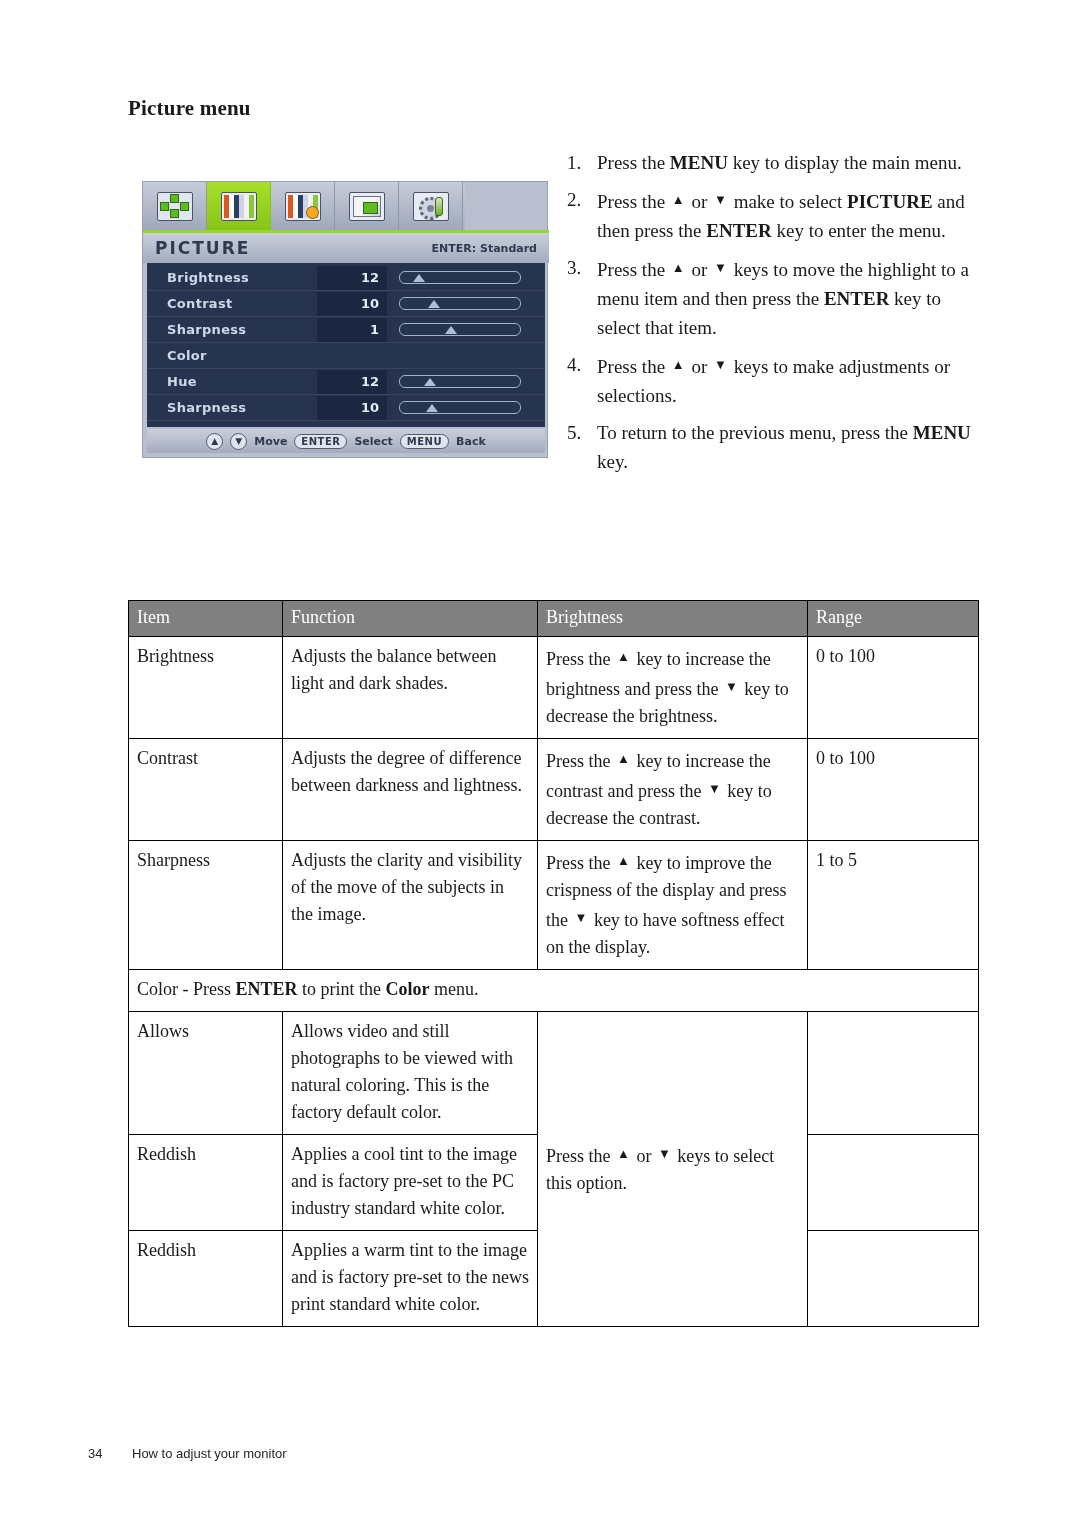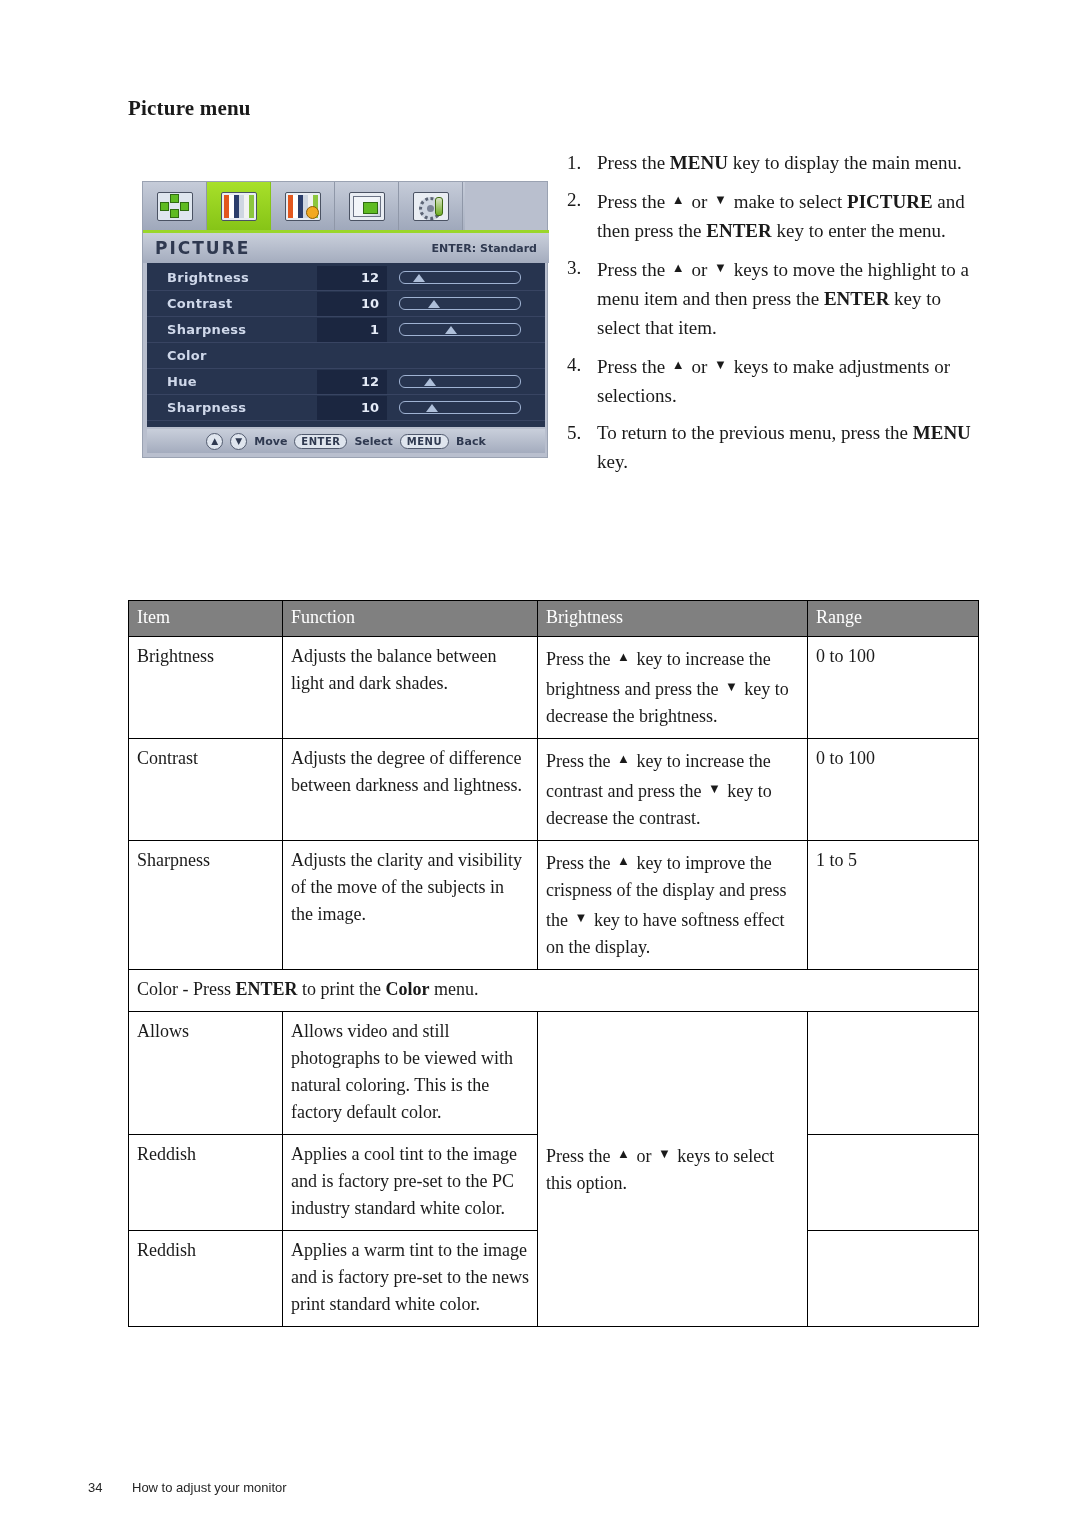--- a/index.html
+++ b/index.html
@@ -285,21 +285,21 @@
 
   
   #footer {
     position: absolute;
     left: 88px;
     top: 1446px;
     font-family: "Liberation Sans", sans-serif;
     font-size: 13px;
     color: #262626;
   }
-  #footer .pg { display: inline-block; width: 44px; margin-top: 34px; }
+  #footer .pg { display: inline-block; width: 44px; }
 </style>
 </head>
 <body>
 
 <div id="page-heading">Picture menu</div>
 
 <div id="osd">
   <div id="osd-tabs">
       <div class="osd-tab">
         <span class="osd-icon-box ic-pos">

